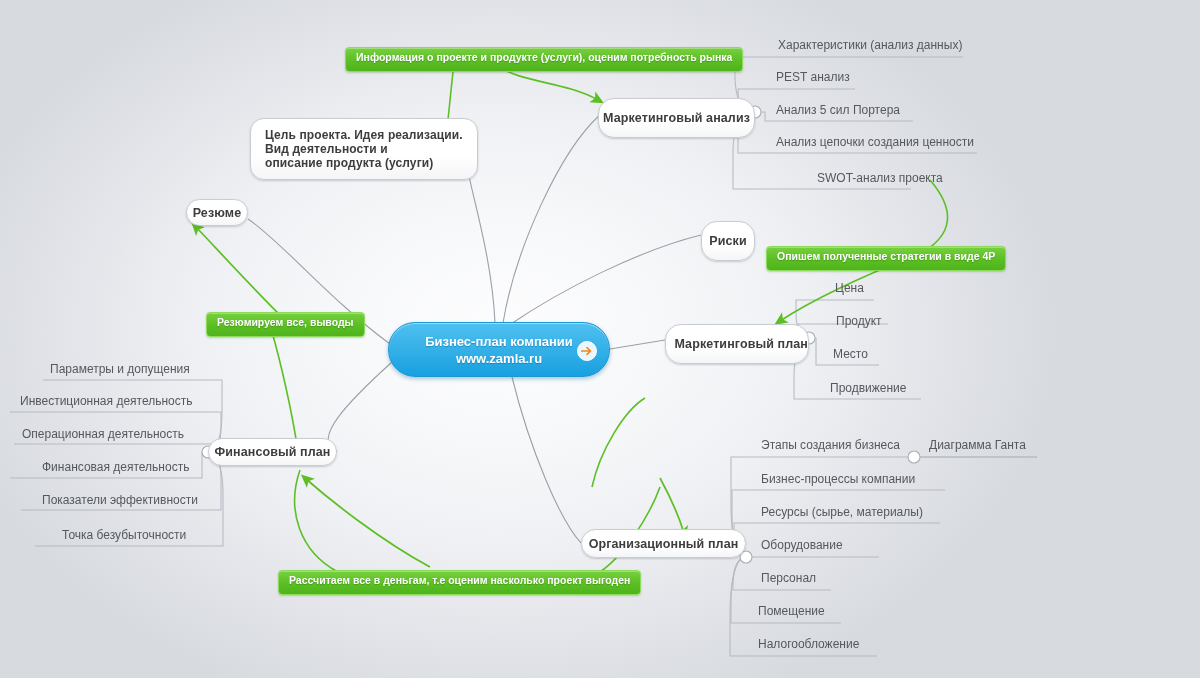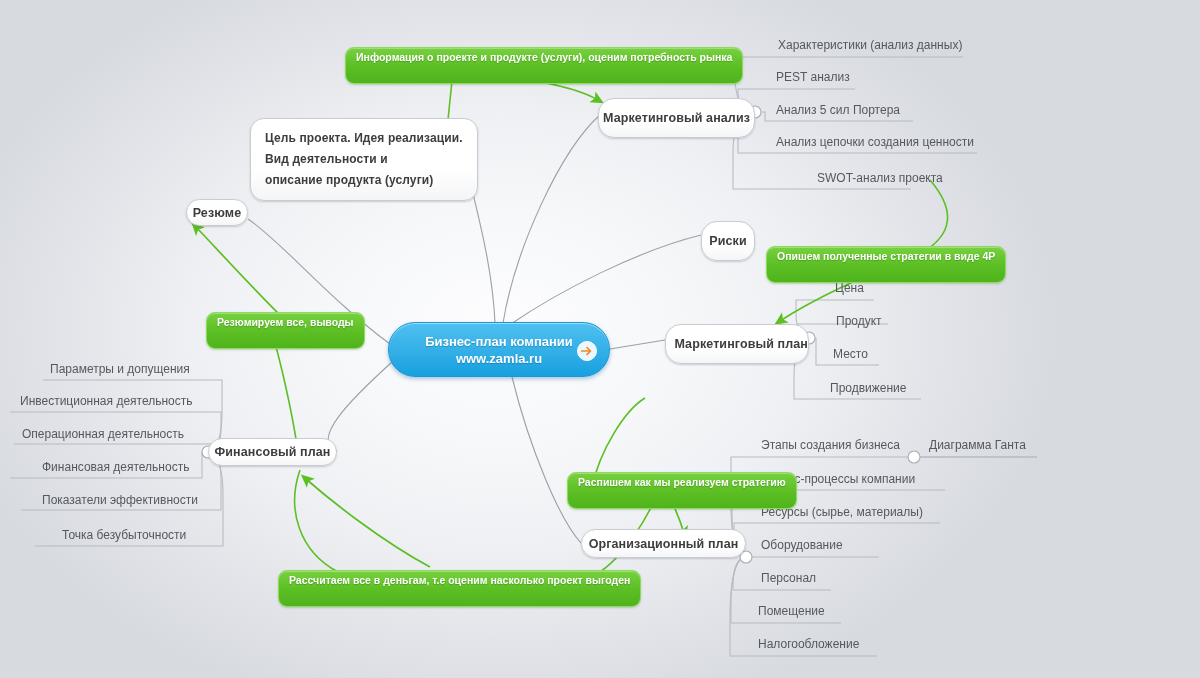--- a/index.html
+++ b/index.html
@@ -21,21 +21,21 @@
     position:absolute;box-sizing:border-box;
     background:linear-gradient(180deg,#ffffff 0%,#ffffff 62%,#f4f5f7 100%);
     border:1px solid #c9ccd2;border-radius:16px;
     color:#3d3d3d;font-weight:bold;font-size:12.5px;
     display:flex;align-items:center;justify-content:center;
     box-shadow:0 1px 2px rgba(90,95,105,.28);
     white-space:nowrap;letter-spacing:.1px;
   }
   .node.multiline{
     display:block;white-space:normal;text-align:left;
-    padding:9px 14px;line-height:21px;border-radius:14px;
+    padding:9px 14px;line-height:14px;border-radius:14px;
     font-size:12px;
   }
 
   
   #root-node{
     position:absolute;left:388px;top:322px;width:222px;height:55px;
     box-sizing:border-box;border-radius:27px;
     background:linear-gradient(180deg,#4fc0f0 0%,#36b1e8 48%,#17a0e0 100%);
     border:1px solid #1b97d2;
     box-shadow:0 2px 4px rgba(30,110,160,.38), inset 0 1px 0 rgba(255,255,255,.45);
@@ -54,23 +54,23 @@
   
   .leaf{
     position:absolute;color:#55585e;font-size:12px;
     white-space:nowrap;line-height:14px;
   }
 
   
   .callout{
     position:absolute;box-sizing:border-box;
     background:linear-gradient(180deg,#78d040 0%,#5cbf24 52%,#4fb31c 100%);
-    border:1px solid #8ddb5c;border-radius:9px;
+    border:1px solid #8ddb5c;border-radius:4px;
     color:#ffffff;font-size:10.5px;font-weight:bold;
-    padding:3px 10px 20px;white-space:nowrap;
+    padding:3px 10px 8px;white-space:nowrap;
     box-shadow:0 1px 2px rgba(70,120,40,.3), inset 0 1px 0 rgba(255,255,255,.3);
     text-shadow:0 1px 1px rgba(40,90,20,.35);
   }
 
   
 </style>
 </head>
 <body>
 
 <div id="canvas">
@@ -226,16 +226,15 @@
   <div class="leaf" style="left:761px;top:538px;">Оборудование</div>
   <div class="leaf" style="left:761px;top:571px;">Персонал</div>
   <div class="leaf" style="left:758px;top:604px;">Помещение</div>
   <div class="leaf" style="left:758px;top:637px;">Налогообложение</div>
 
   <div class="leaf" style="left:929px;top:438px;">Диаграмма Ганта</div>
 
   <div class="callout" style="left:345px;top:47px;">Информация о проекте и продукте (услуги), оценим потребность рынка</div>
   <div class="callout" style="left:206px;top:312px;">Резюмируем все, выводы</div>
   <div class="callout" style="left:766px;top:246px;">Опишем полученные стратегии в виде 4P</div>
-  <div class="callout" style="left:567px;top:472px;">Распишем как мы реализуем стратегию</div>
   <div class="callout" style="left:278px;top:570px;">Рассчитаем все в деньгам, т.е оценим насколько проект выгоден</div>
 
 </div>
 
 </body></html>

